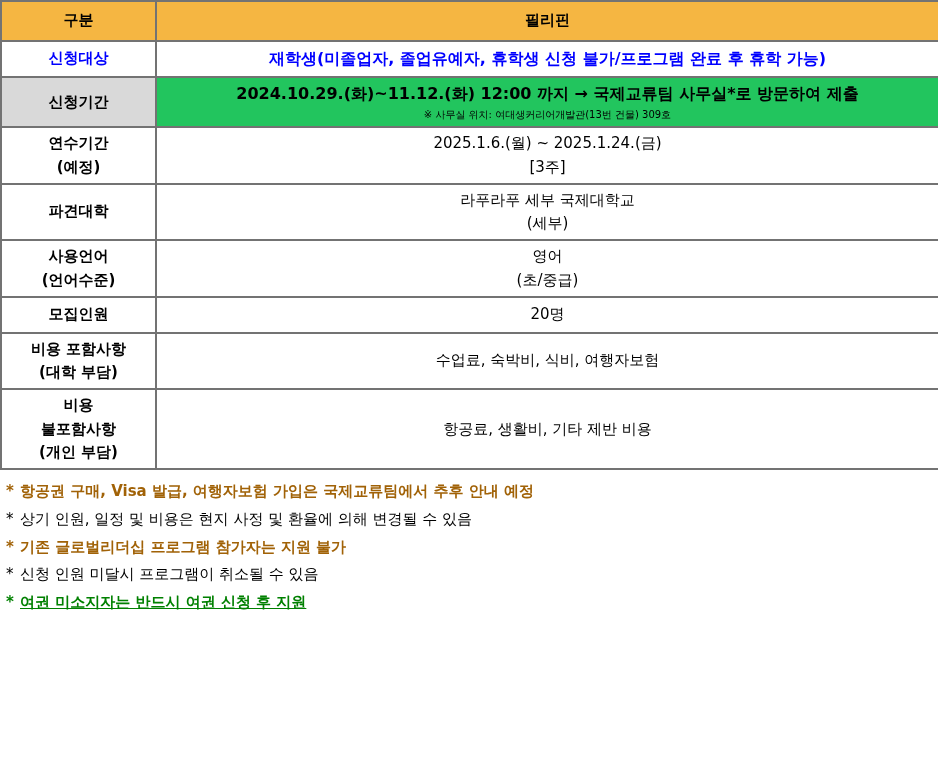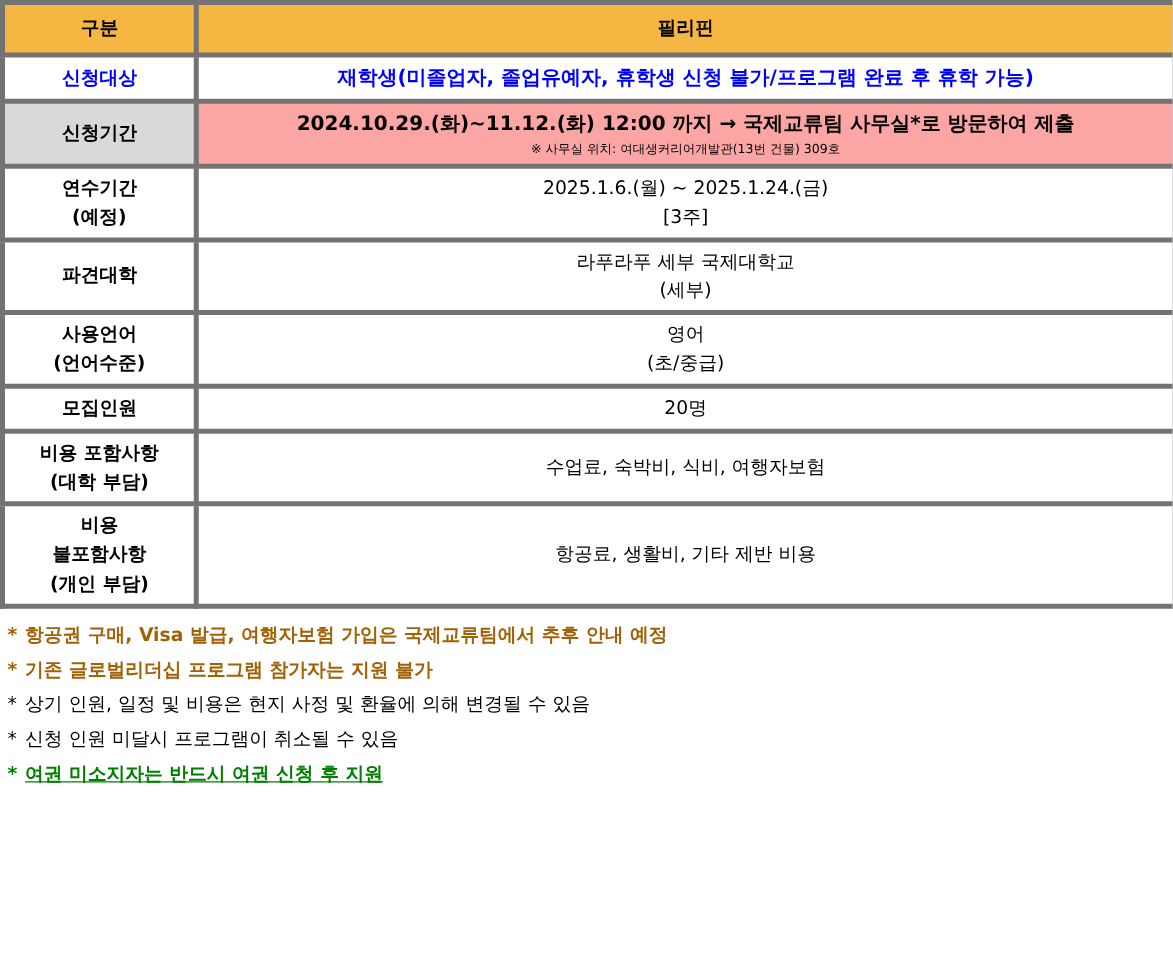--- a/index.html
+++ b/index.html
@@ -15,21 +15,21 @@
   .page {
     width: 938px;
     box-sizing: border-box;
   }
   table.info {
     border-collapse: collapse;
     width: 938px;
     table-layout: fixed;
   }
   table.info td {
-    border: 4px solid #737373;
+    border: 2px solid #737373;
     vertical-align: middle;
     text-align: center;
     padding: 4px 6px;
     font-size: 15px;
     line-height: 1.55;
   }
   col.c1 { width: 155px; }
   col.c2 { width: 783px; }
 
   .hdr {
@@ -42,21 +42,21 @@
     font-weight: bold;
     font-size: 16px;
     margin-top: 13px;
   }
   .lbl-gray {
     background: #d9d9d9;
     font-weight: bold;
     font-size: 16px;
   }
   .cell-gray {
-    background: #fca5a5;
+    background: #22c55e;
   }
   .blue {
     color: #0000ff;
     font-weight: bold;
   }
   .blue-bold {
     color: #0000ff;
     font-weight: bold;
     font-size: 16px;
   }
@@ -188,27 +188,27 @@
         </td>
         <td>항공료, 생활비, 기타 제반 비용</td>
       </tr>
     </tbody>
   </table>
 
   <div class="notes">
     <div class="note note-red">
       <span class="star">*</span><span>항공권 구매, Visa 발급, 여행자보험 가입은 국제교류팀에서 추후 안내 예정</span>
     </div>
+    <div class="note note-plain">
+      <span class="star">*</span><span>상기 인원, 일정 및 비용은 현지 사정 및 환율에 의해 변경될 수 있음</span>
+    </div>
     <div class="note note-red">
       <span class="star">*</span><span>기존 글로벌리더십 프로그램 참가자는 지원 불가</span>
     </div>
     <div class="note note-plain">
-      <span class="star">*</span><span>상기 인원, 일정 및 비용은 현지 사정 및 환율에 의해 변경될 수 있음</span>
-    </div>
-    <div class="note note-plain">
       <span class="star">*</span><span>신청 인원 미달시 프로그램이 취소될 수 있음</span>
     </div>
     <div class="note note-green">
       <span class="star">*</span><span>여권 미소지자는 반드시 여권 신청 후 지원</span>
     </div>
   </div>
 
 </div>
 
 </body></html>

